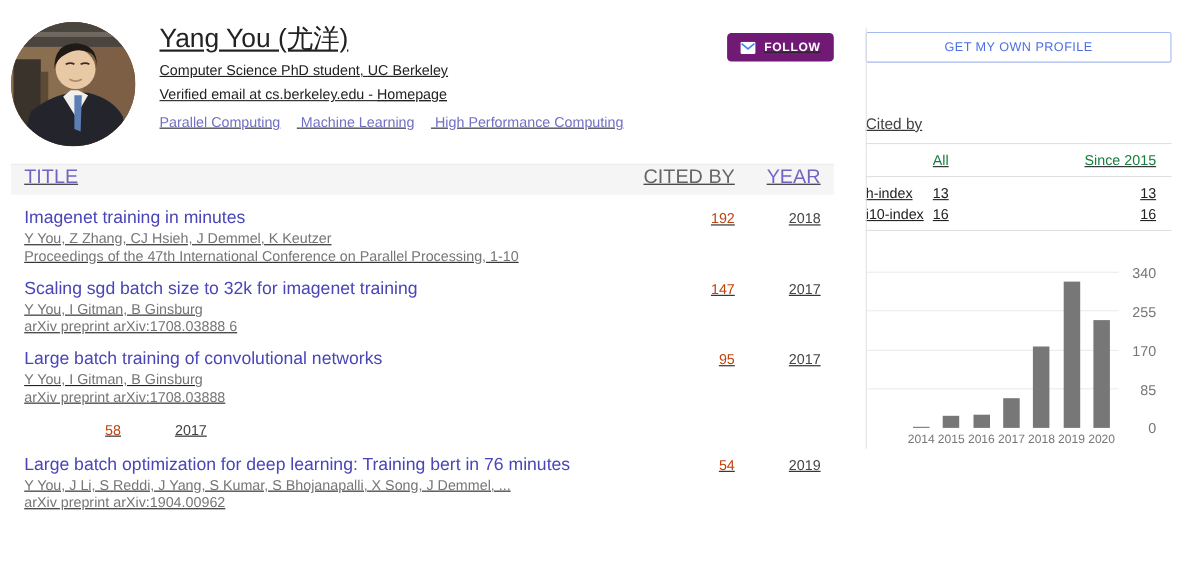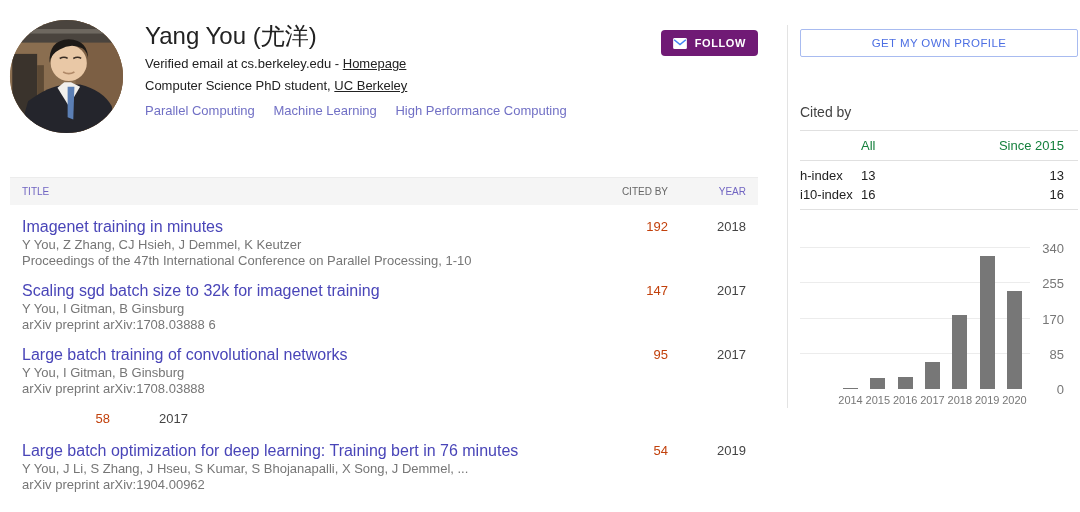--- a/index.html
+++ b/index.html
@@ -1,52 +1,52 @@
 <!DOCTYPE html>
 <html><head>
 <meta charset="utf-8">
 <style>
   * { box-sizing: border-box; margin: 0; padding: 0; }
   html, body { width: 1080px; height: 512px; overflow: hidden; background: #fff; }
   body { font-family: "Liberation Sans", sans-serif; color: #222; }
-  .page { display: flex; width: 1080px; height: 512px; }
+  .page { display: flex; width: 1080px; height: 512px; text-decoration: underline; }
 
   
   .main { width: 748px; margin-left: 10px; }
   .profile { display: flex; padding-top: 20px; }
   .avatar { width: 113px; height: 113px; border-radius: 50%; overflow: hidden; flex: 0 0 113px; background: #8a6f52; }
   .avatar svg { display: block; width: 100%; height: 100%; }
   .profile-info { margin-left: 22px; padding-top: 2px; }
   .profile-name { font-size: 24px; font-weight: 400; line-height: 28px; color: #222; }
   .profile-line { font-size: 13px; line-height: 17px; color: #222; margin-top: 5px; }
   .profile-line:first-of-type { margin-top: 8px; }
   .inline-link { color: #222; text-decoration: underline; cursor: pointer; }
   .interests { margin-top: 9px; font-size: 13px; }
   .interest-link { color: #7170c5; text-decoration: none; margin-right: 15px; cursor: pointer; }
   .follow-btn { margin-left: auto; margin-top: 10px; height: 26px; padding: 0 12px;
     background: #701a75; color: #fff; border: none; border-radius: 4px;
     font-family: "Liberation Sans", sans-serif; font-size: 11px; font-weight: bold; letter-spacing: 0.6px;
     display: flex; align-items: center; gap: 8px; cursor: pointer; }
 
-  .pub-header { margin-top: 44px; height: 28px; display: flex; align-items: center;
-    background: #f5f5f5; border-top: 1px solid #ececec; font-size: 10px; }
+  .pub-header { margin-top: 16px; height: 28px; display: flex; align-items: flex-start;
+    background: #f5f5f5; border-top: 1px solid #ececec; font-size: 18px; }
   .c-title { flex: 1; padding-left: 12px; }
   .c-cited { width: 100px; text-align: right; }
   .c-year  { width: 90px; text-align: right; padding-right: 12px; }
   .hdr-title, .hdr-year { color: #7165c2; cursor: pointer; }
   .hdr-cited { color: #666; }
 
   .pub-row { display: flex; align-items: flex-start; padding-top: 12px; }
   .pub-title { font-size: 16px; line-height: 20px; color: #4945b8; text-decoration: none; display: inline-block; cursor: pointer; }
   .pub-meta { font-size: 13px; line-height: 16px; color: #767676; }
   .pub-cited { font-size: 13px; line-height: 20px; color: #c2410c; cursor: pointer; }
   .pub-year { font-size: 13px; line-height: 20px; color: #444; }
 
   
-  .sidebar { width: 293px; margin-left: 29px; padding-left: 13px; position: relative; }
+  .sidebar { width: 293px; margin-left: 29px; padding-left: 0; position: relative; }
   .sidebar::before { content: ""; position: absolute; left: 0; top: 25px; height: 383px;
     border-left: 1px solid #e3e3e3; }
   .get-profile-btn { margin-top: 29px; width: 278px; height: 28px; background: #fff;
     border: 1px solid #a8bbf0; border-radius: 2px; color: #4d6fe3;
     font-family: "Liberation Sans", sans-serif; font-size: 11.5px; letter-spacing: 0.4px; cursor: pointer; }
   .citedby-title { margin-top: 47px; font-size: 14px; color: #424242; font-weight: 400; }
   .cb-table { margin-top: 10px; width: 278px; border-collapse: collapse; font-size: 13px; }
   .cb-table thead td { color: #15803d; padding: 7px 0; border-top: 1px solid #e0e0e0; border-bottom: 1px solid #e0e0e0; }
   .cb-table tbody tr:last-child td { border-bottom: 1px solid #e0e0e0; }
   .cb-table tbody td { padding: 2px 0; color: #222; }
@@ -88,22 +88,22 @@
           <path d="M51,59 L57,59 L56,88 L51,86 Z" fill="#5b7fb5"></path>
           <circle cx="52" cy="38" r="16" fill="#e9c8a6"></circle>
           <path d="M35,38 Q34,18 52,17 Q70,18 69,36 Q69,28 64,25 Q54,20 44,26 Q36,30 35,38 Z" fill="#1e1a17"></path>
           <path d="M44,34 Q48,32 51,34" stroke="#3a2d24" stroke-width="1.4" fill="none"></path>
           <path d="M56,34 Q60,32 63,34" stroke="#3a2d24" stroke-width="1.4" fill="none"></path>
           <path d="M47,46 Q52,49 57,46" stroke="#b08968" stroke-width="1.4" fill="none"></path>
         </svg>
       </div>
       <div class="profile-info">
         <div class="profile-name">Yang You (尤洋)</div>
+        <div class="profile-line"><span>Computer Science PhD student, </span><span class="inline-link">UC Berkeley</span></div>
         <div class="profile-line"><span>Verified email at cs.berkeley.edu - </span><span class="inline-link">Homepage</span></div>
-        <div class="profile-line"><span>Computer Science PhD student, </span><span class="inline-link">UC Berkeley</span></div>
         <div class="interests">
           <span class="interest-link">Parallel Computing</span>
           <span class="interest-link">Machine Learning</span>
           <span class="interest-link">High Performance Computing</span>
         </div>
       </div>
       <button class="follow-btn">
         <svg width="14" height="11" viewBox="0 0 20 16">
           <rect x="0" y="0" width="20" height="16" rx="2" fill="#ffffff"></rect>
           <path d="M1.5 2.5 L10 9.5 L18.5 2.5" stroke="#4285f4" stroke-width="2.2" fill="none"></path>
@@ -149,21 +149,21 @@
     </div>
 
     <div class="pub-row">
       <div class="c-cited"><span class="pub-cited">58</span></div>
       <div class="c-year pub-year">2017</div>
     </div>
 
     <div class="pub-row">
       <div class="c-title">
         <span class="pub-title">Large batch optimization for deep learning: Training bert in 76 minutes</span>
-        <div class="pub-meta">Y You, J Li, S Zhang, J Hseu, S Kumar, S Bhojanapalli, X Song, J Demmel, ...</div>
+        <div class="pub-meta">Y You, J Li, S Reddi, J Yang, S Kumar, S Bhojanapalli, X Song, J Demmel, ...</div>
         <div class="pub-meta">arXiv preprint arXiv:1904.00962</div>
       </div>
       <div class="c-cited"><span class="pub-cited">54</span></div>
       <div class="c-year pub-year">2019</div>
     </div>
 
   </div>
 
   <div class="sidebar">
     <button class="get-profile-btn">GET MY OWN PROFILE</button>

